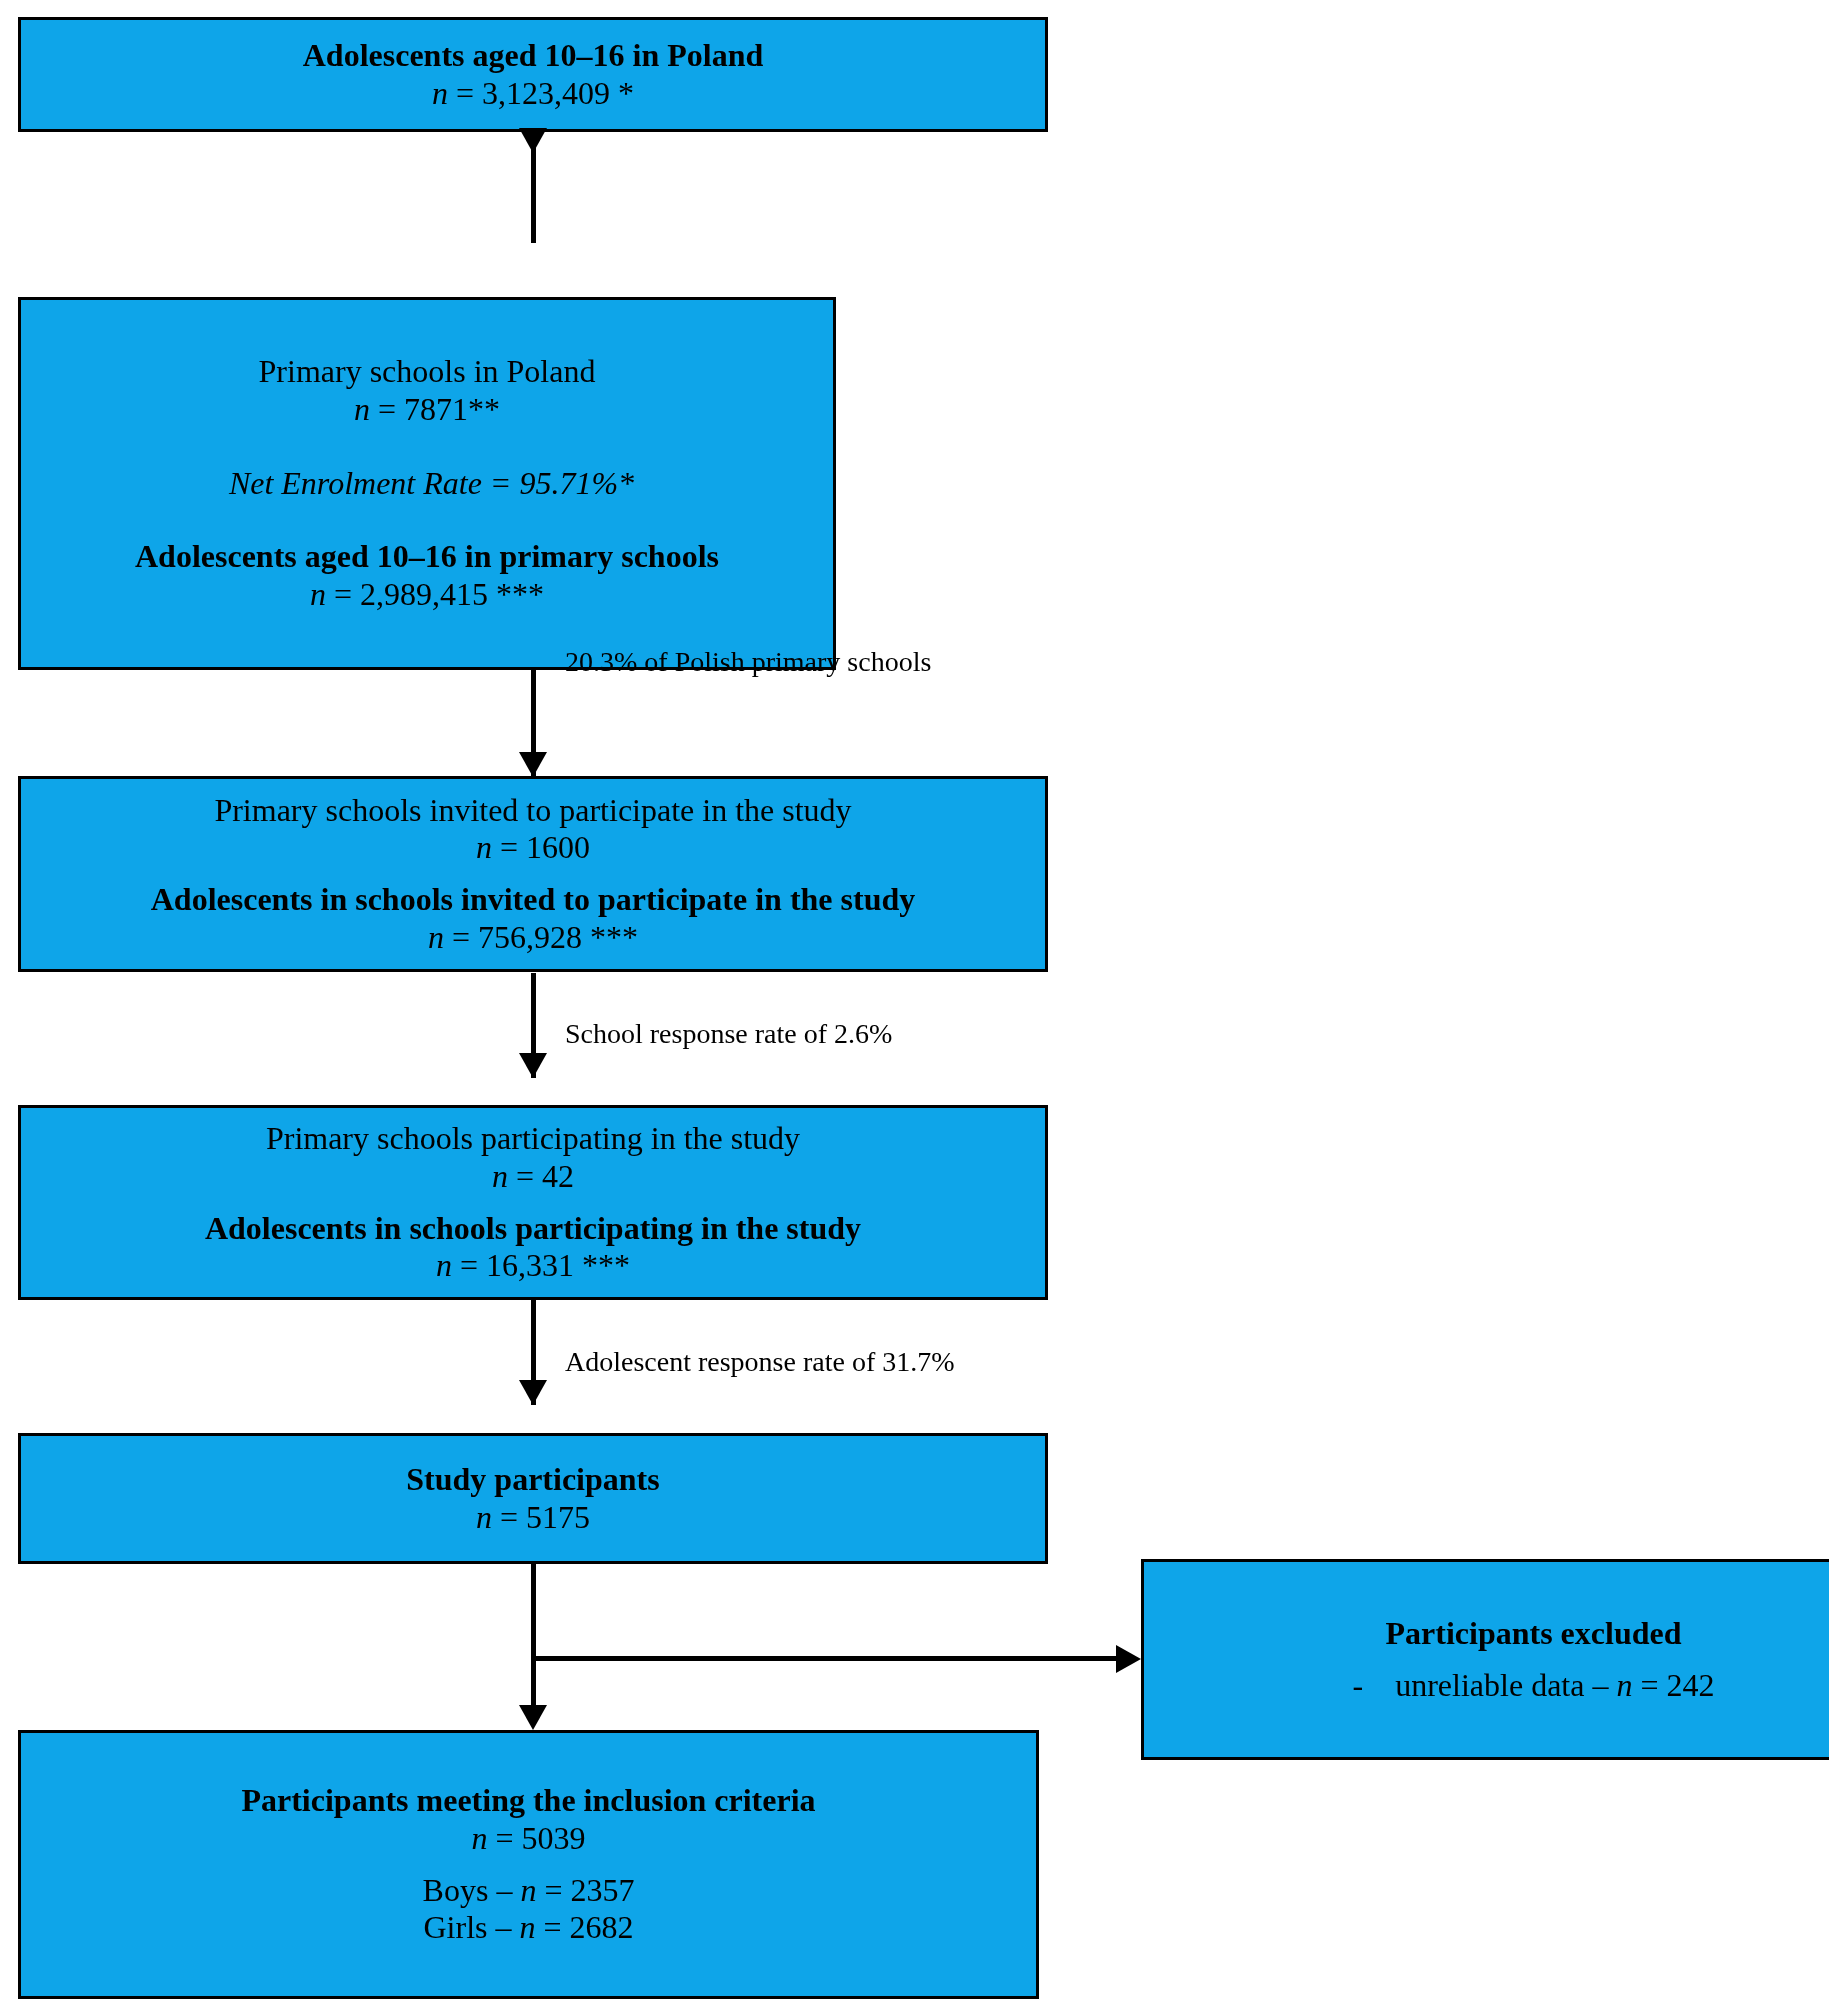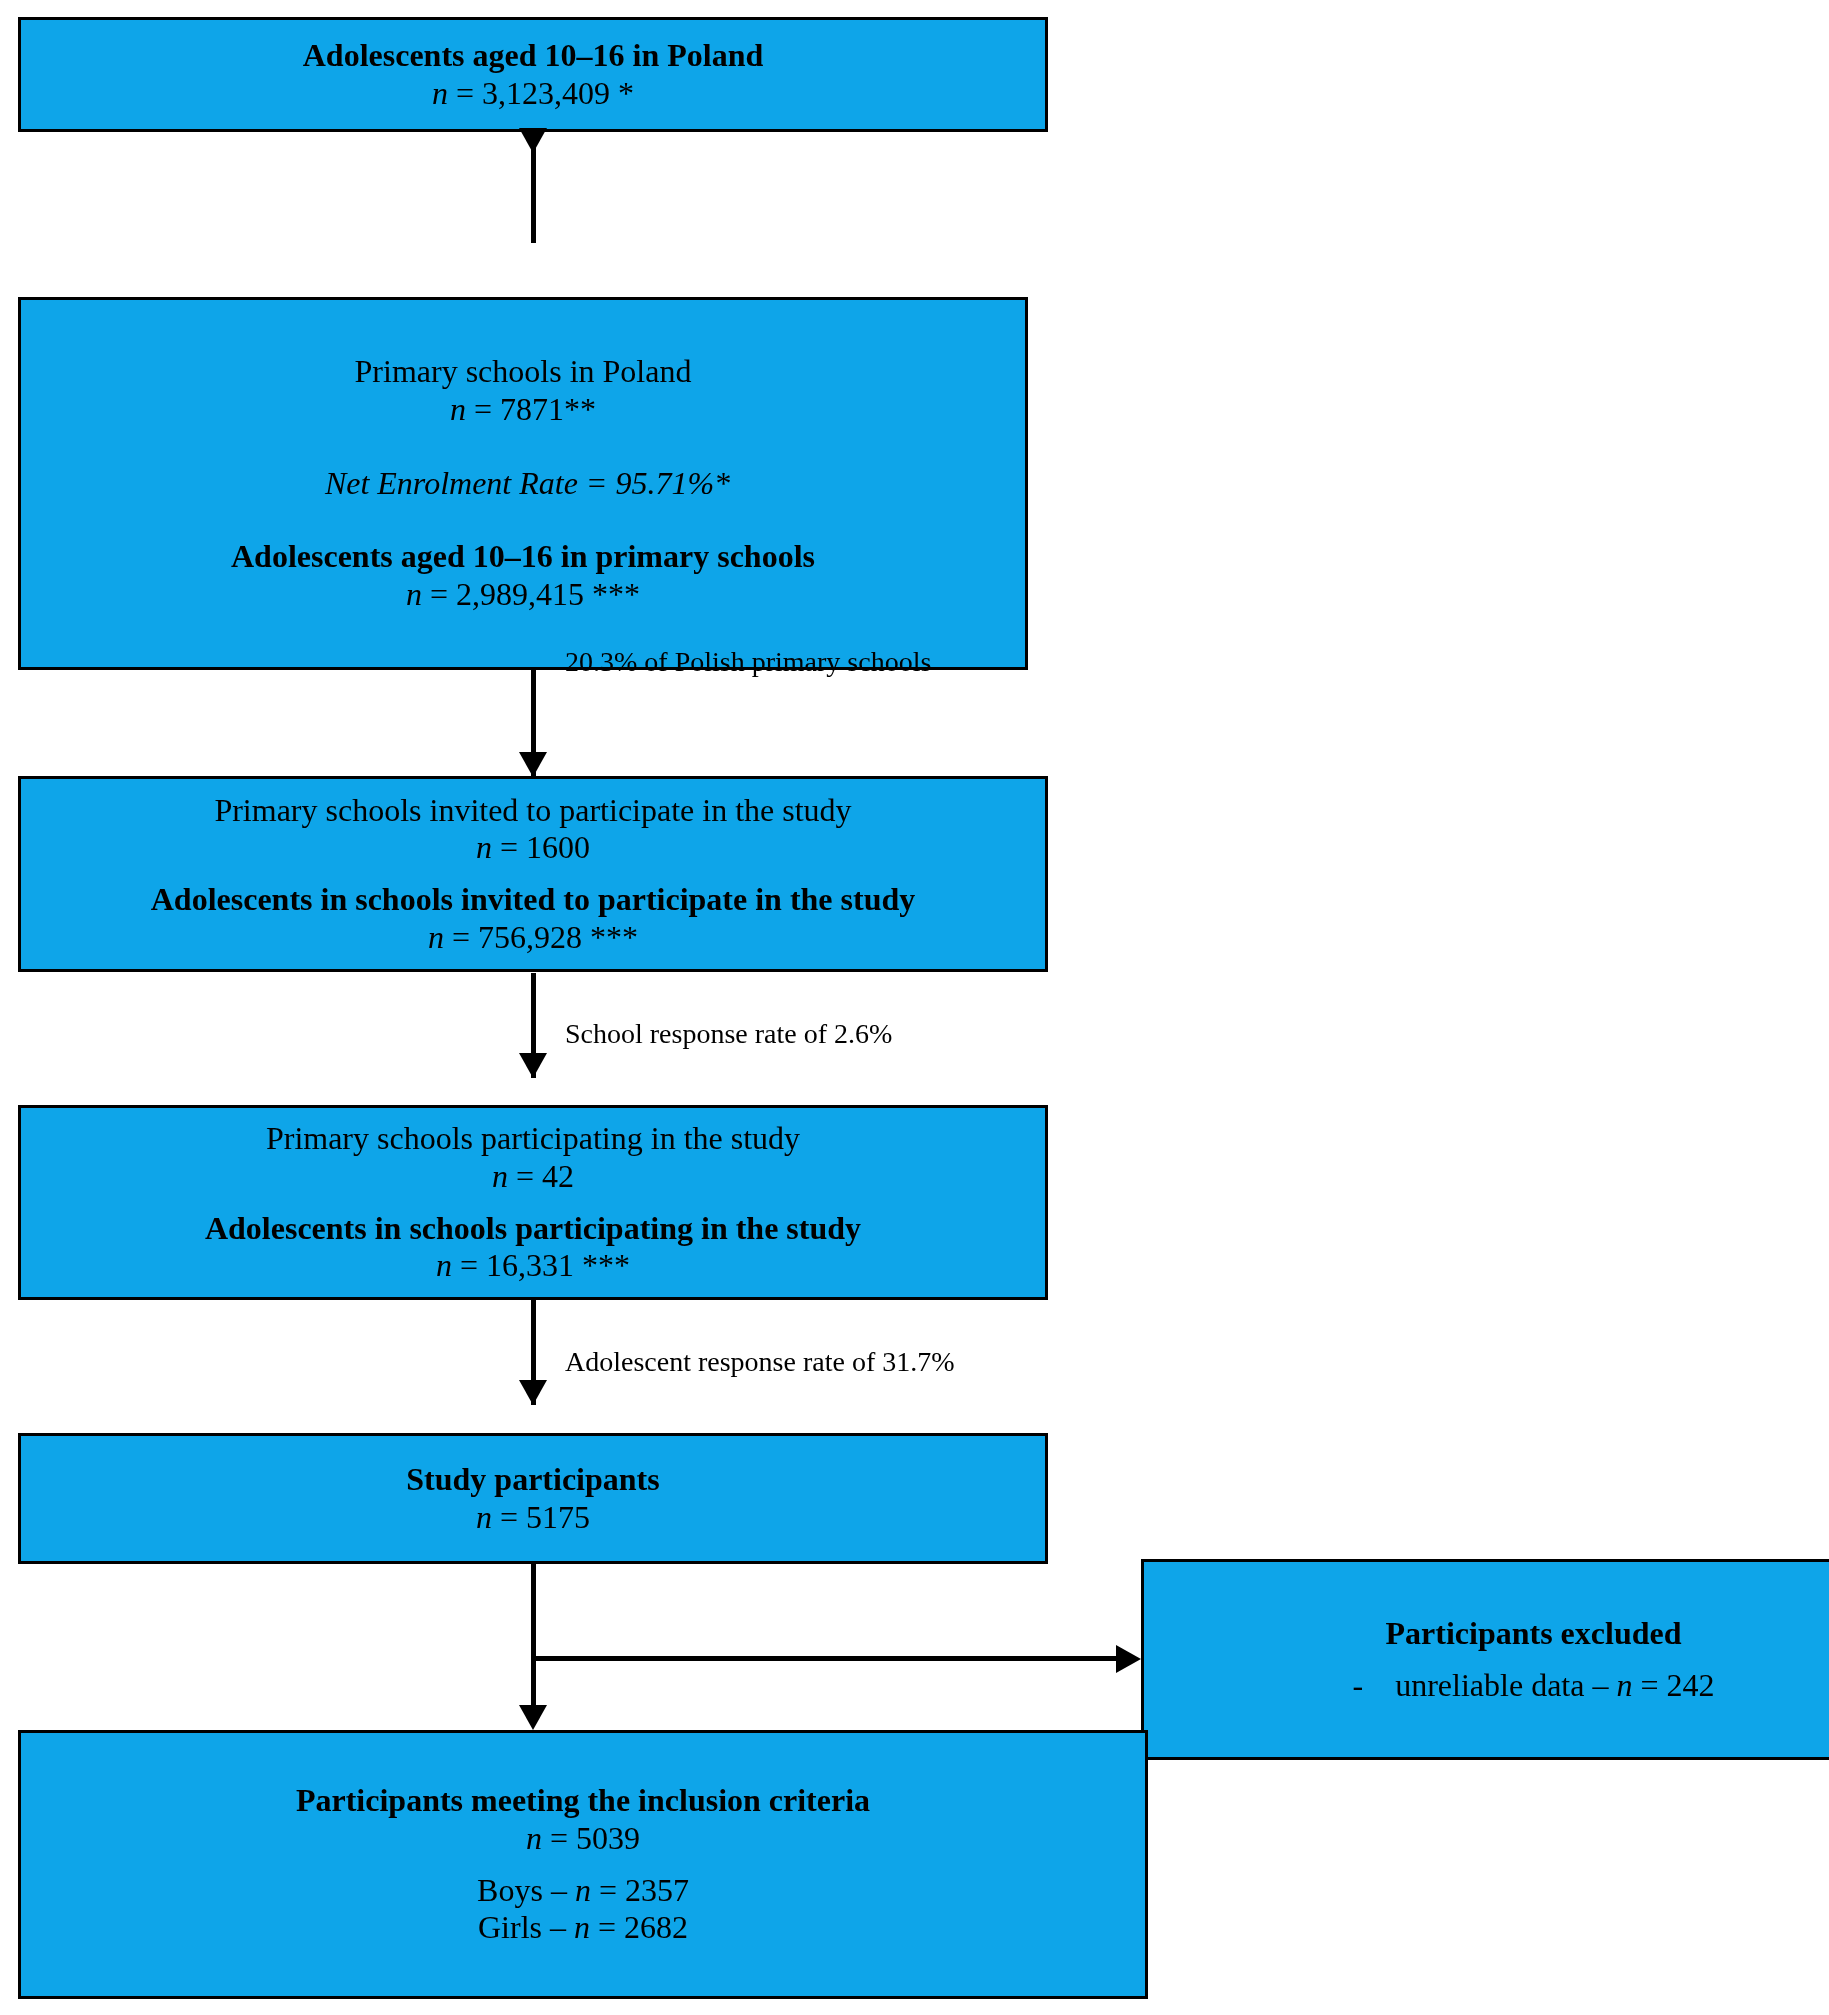--- a/index.html
+++ b/index.html
@@ -94,21 +94,21 @@
 <div id="page">
 
   <div class="box" style="left:18px; top:17.3px; width:1030px; height:115px;">
     <span class="line t-bold">Adolescents aged 10–16 in Poland</span>
     <span class="line n-line"><i>n</i>&nbsp;<span>= 3,123,409 *</span></span>
   </div>
 
   <div class="vline" style="left:531px; top:132px; height:111px;"></div>
   <div class="arrow-down" style="left:519px; top:128px;"></div>
 
-  <div class="box" style="left:18px; top:297px; width:1010px; height:373px;">
+  <div class="box" style="left:18px; top:297px; width:818px; height:373px;">
     <span class="line t-reg">Primary schools in Poland</span>
     <span class="line n-line"><i>n</i>&nbsp;<span>= 7871**</span></span>
     <div class="gap-md"></div>
     <span class="line t-ital"><span>Net Enrolment Rate</span><span style="font-style:normal;">&nbsp;</span><span style="font-style:italic;">= 95.71%*</span></span>
     <div class="gap-md"></div>
     <span class="line t-bold">Adolescents aged 10–16 in primary schools</span>
     <span class="line n-line"><i>n</i>&nbsp;<span>= 2,989,415 ***</span></span>
   </div>
 
   <div class="vline" style="left:531px; top:670px; height:106px;"></div>
@@ -152,21 +152,21 @@
 
   <div class="box" style="left:1141px; top:1559px; width:785px; height:201px;">
     <span class="line t-bold">Participants excluded</span>
     <div class="gap-sm"></div>
     <div class="bullet-row">
       <span class="bullet-dash">-</span>
       <span><span>unreliable data – </span><i>n</i><span> = 242</span></span>
     </div>
   </div>
 
-  <div class="box" style="left:18px; top:1730px; width:1130px; height:269px;">
+  <div class="box" style="left:18px; top:1730px; width:1021px; height:269px;">
     <span class="line t-bold">Participants meeting the inclusion criteria</span>
     <span class="line n-line"><i>n</i>&nbsp;<span>= 5039</span></span>
     <div class="gap-sm"></div>
     <span class="line n-line"><span>Boys – </span><i>n</i><span> = 2357</span></span>
     <span class="line n-line"><span>Girls – </span><i>n</i><span> = 2682</span></span>
   </div>
 
 </div>
 
 

